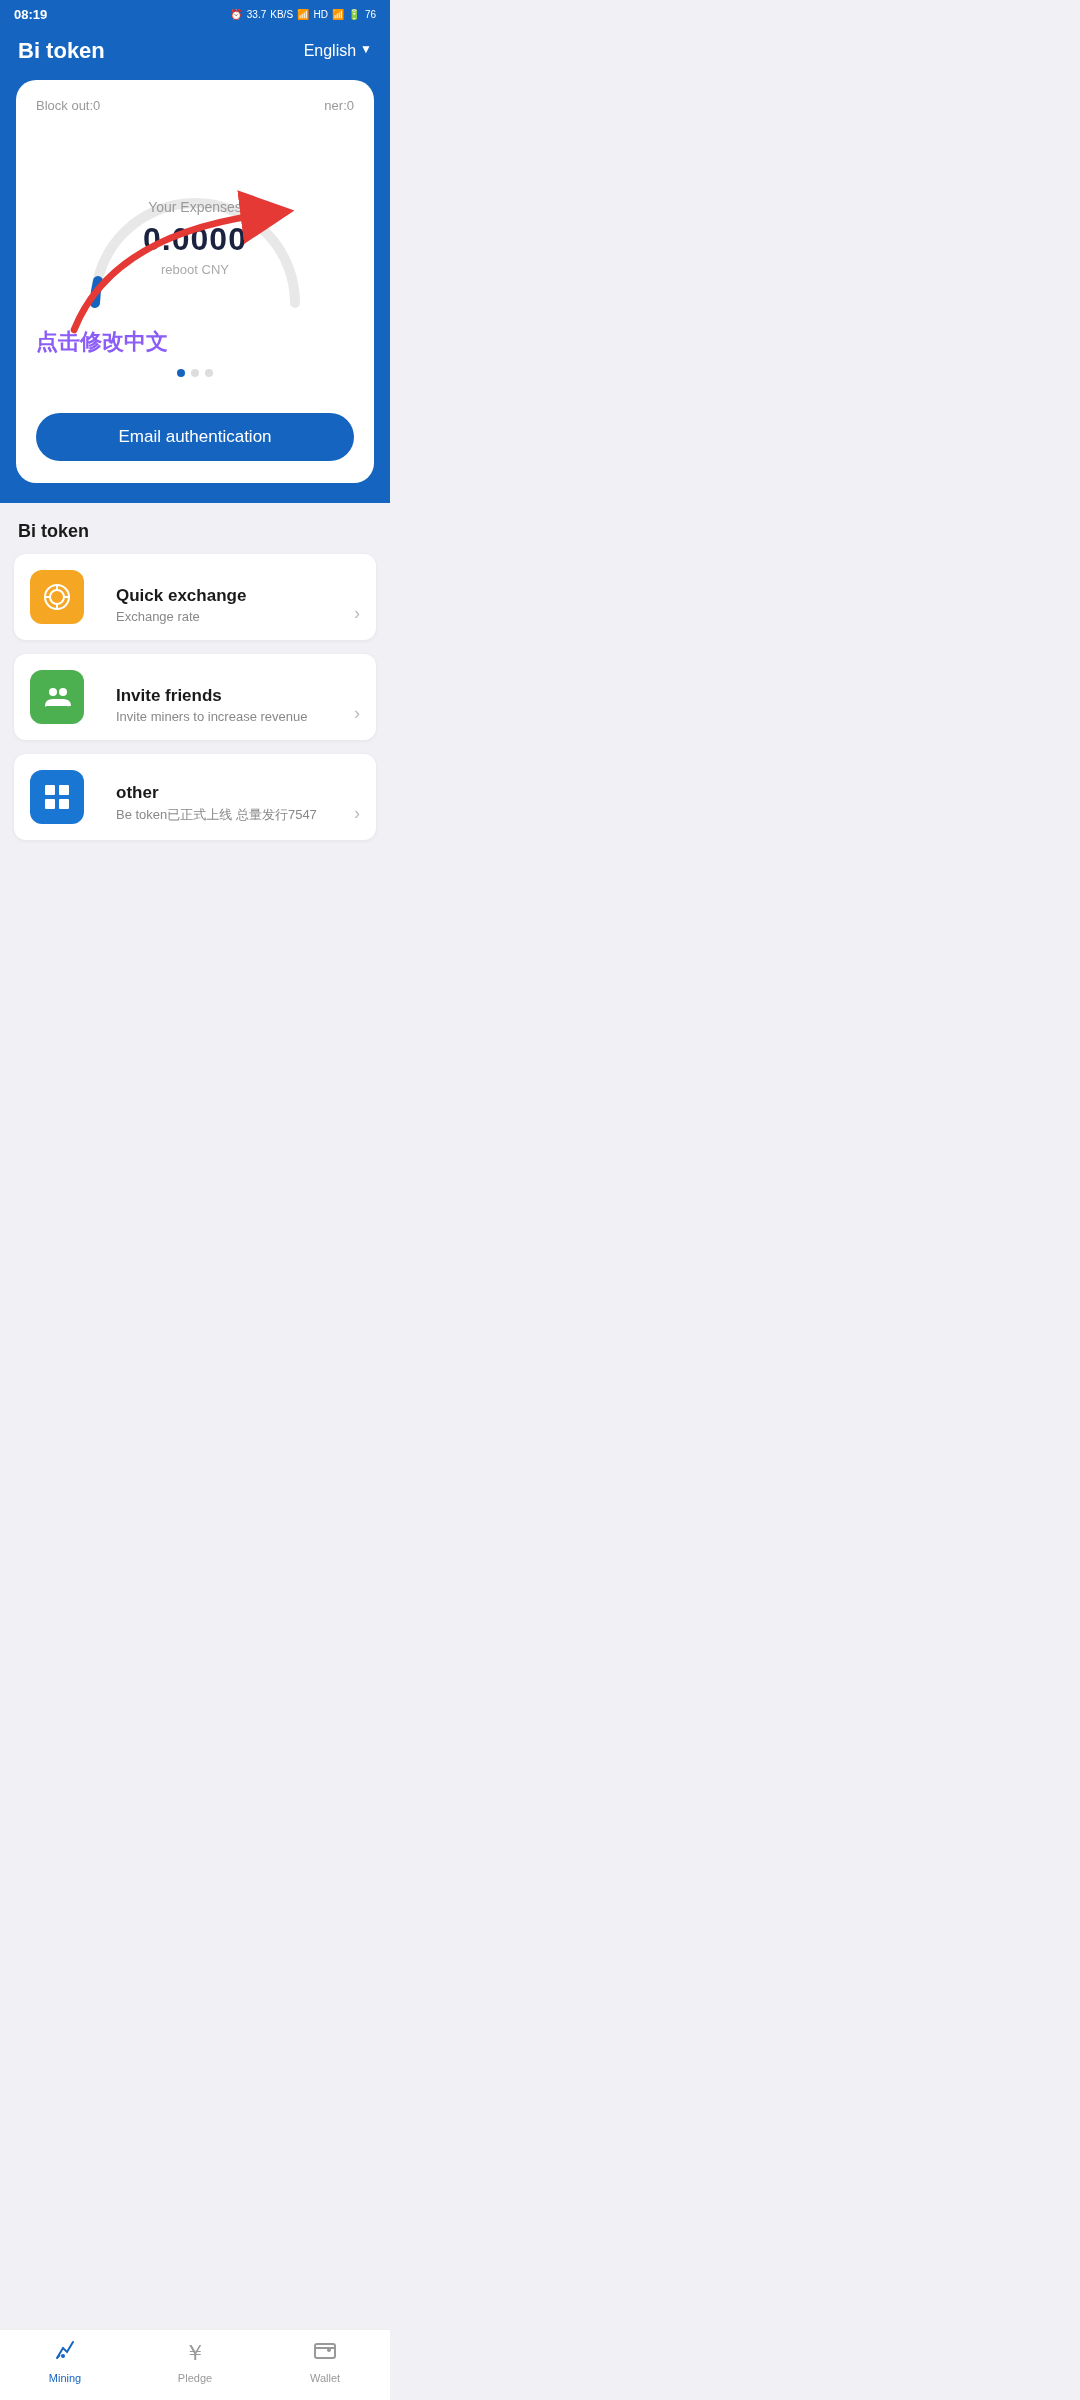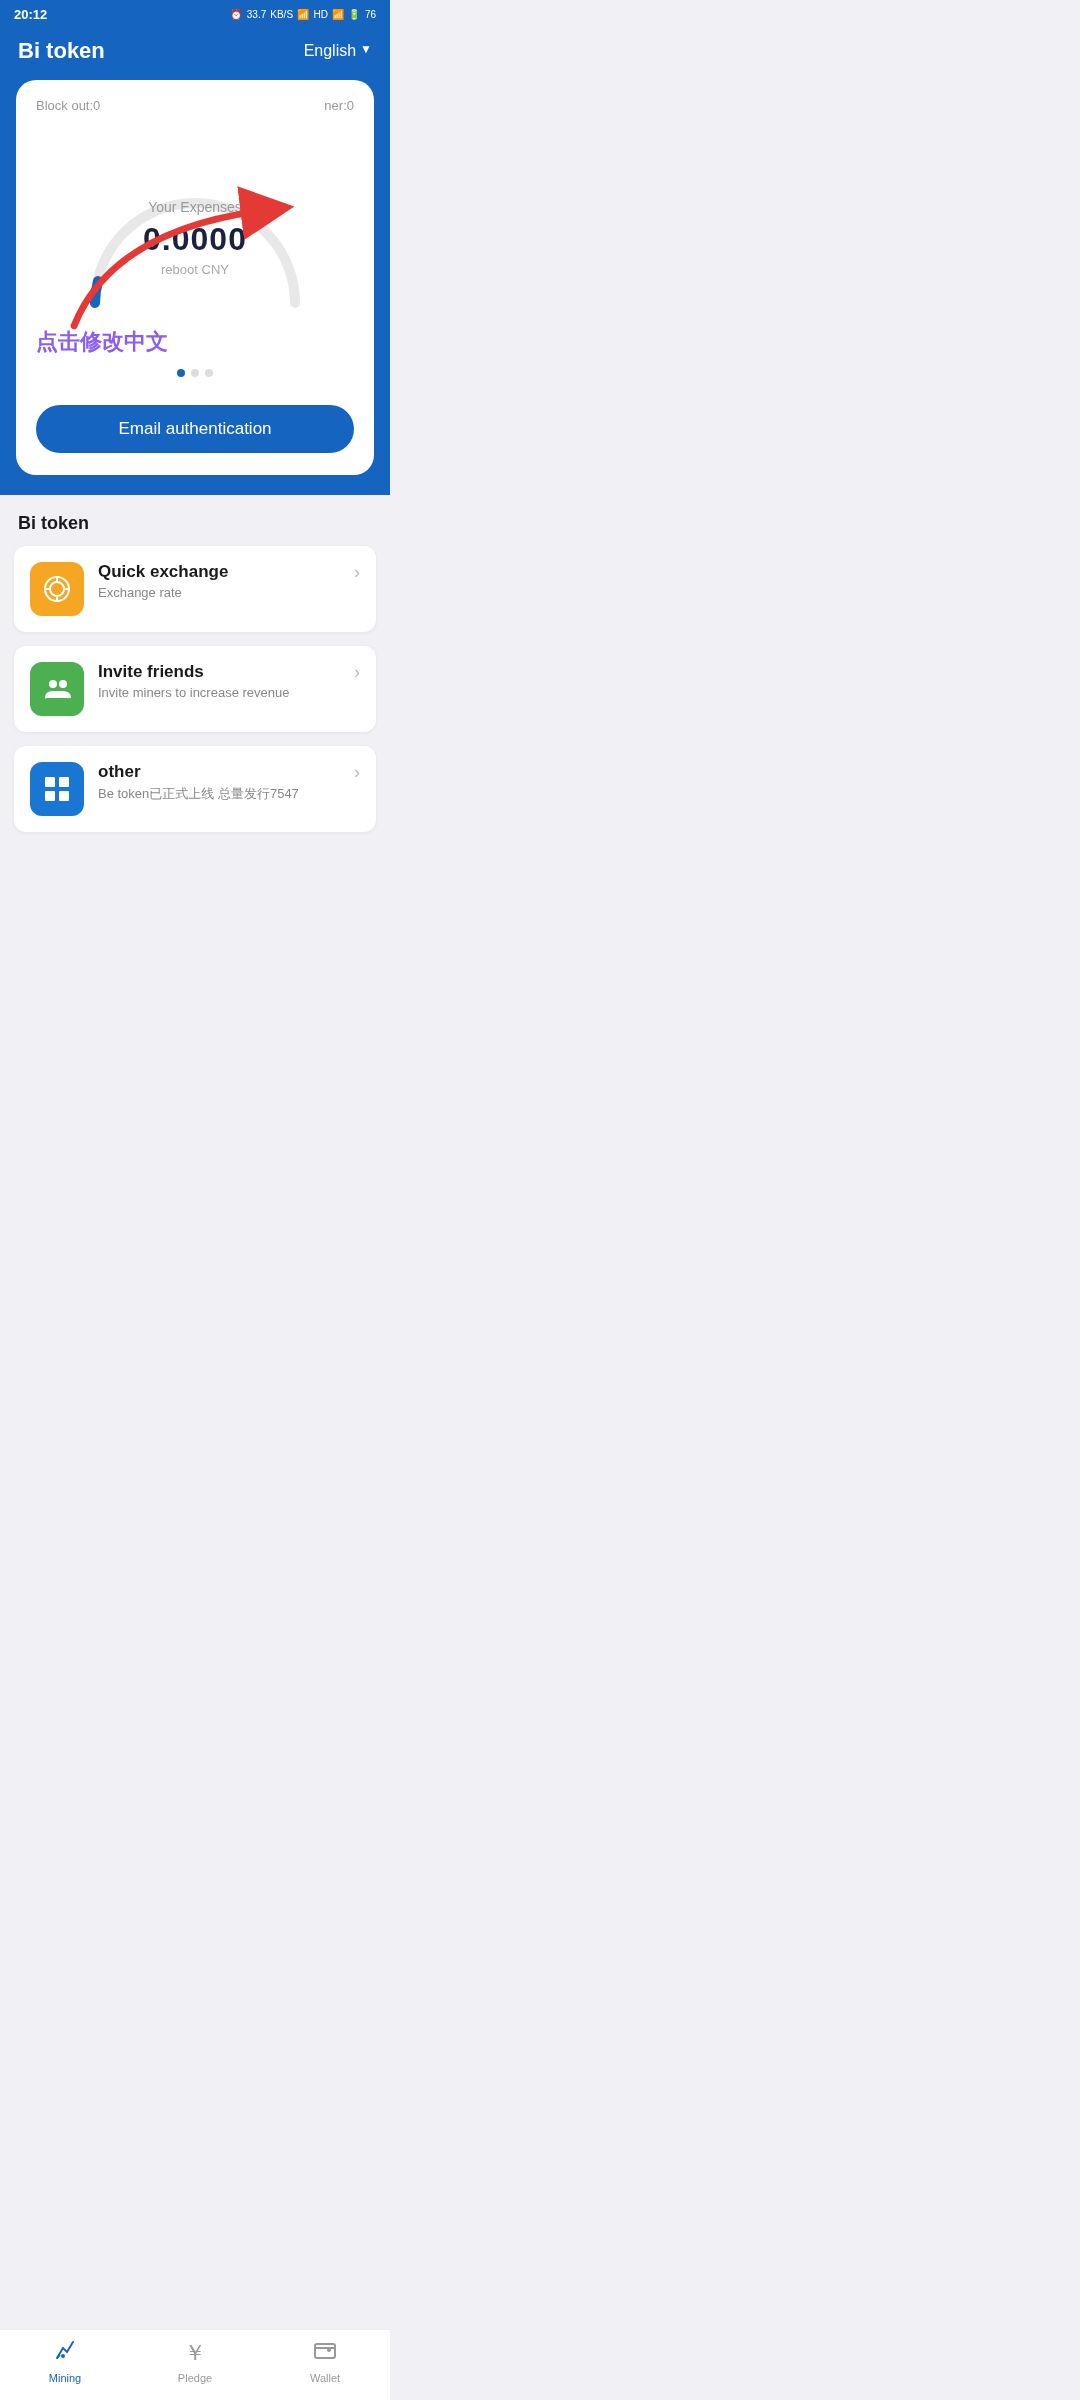--- a/index.html
+++ b/index.html
@@ -149,21 +149,21 @@
     .email-auth-btn {
       background: #1565c0;
       color: white;
       border: none;
       border-radius: 50px;
       padding: 14px 0;
       width: 100%;
       font-size: 17px;
       font-weight: 500;
       cursor: pointer;
-      margin-top: 12px;
+      margin-top: 20px;
     }
 
     
     .arrow-annotation {
       position: absolute;
       top: 0;
       left: 0;
       width: 100%;
       height: 100%;
       pointer-events: none;
@@ -178,22 +178,22 @@
       padding: 18px 18px 12px;
     }
 
     
     .list-card {
       background: white;
       border-radius: 12px;
       margin: 0 14px 14px;
       padding: 16px 16px;
       display: flex;
-      align-items: flex-start;
-      gap: 14px;
+      align-items: flex-end;
+      gap: 32px;
       box-shadow: 0 1px 4px rgba(0,0,0,0.06);
     }
     .list-icon {
       width: 54px;
       height: 54px;
       border-radius: 12px;
       display: flex;
       align-items: center;
       justify-content: center;
       flex-shrink: 0;
@@ -254,21 +254,21 @@
 
     
     .scrollable {
       padding-bottom: 80px;
     }
   </style>
 </head>
 <body>
 
 <div class="status-bar">
-  <span class="status-time">20:12</span>
+  <span class="status-time">08:19</span>
   <div class="status-icons">
     <span>⏰</span>
     <span>33.7</span>
     <span>KB/S</span>
     <span>📶</span>
     <span>HD</span>
     <span>📶</span>
     <span>🔋</span>
     <span>76</span>
   </div>

